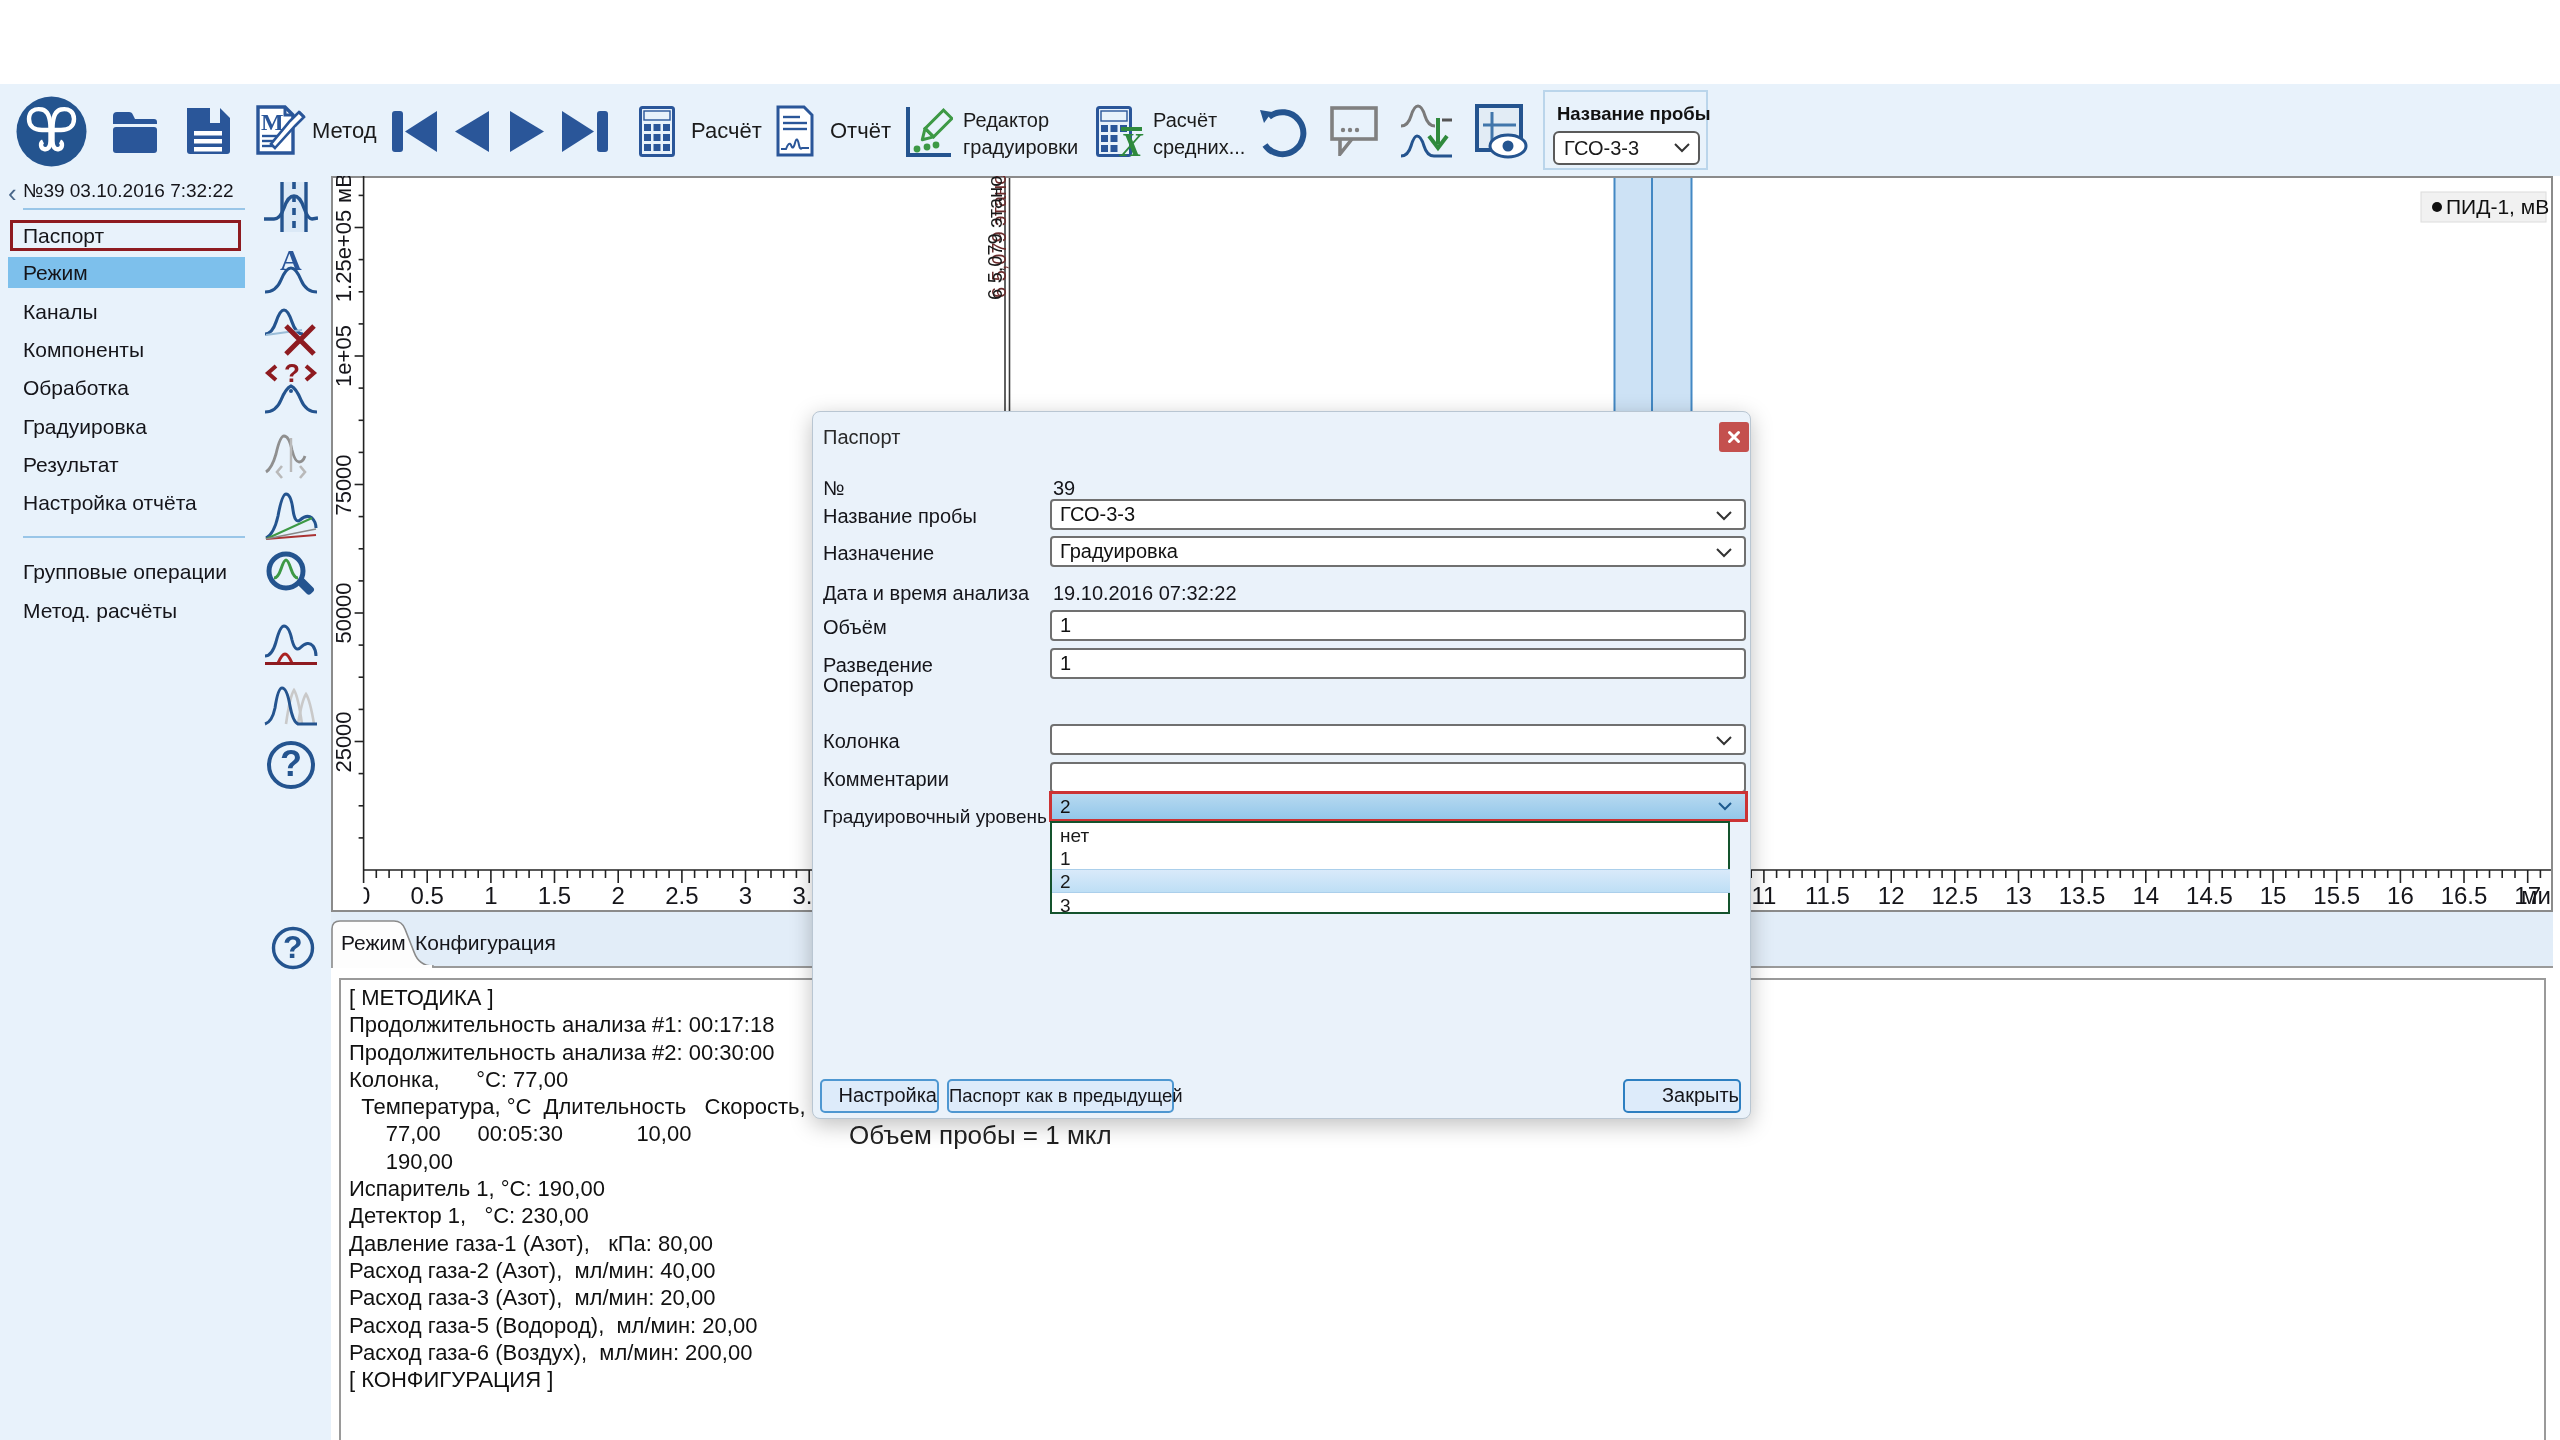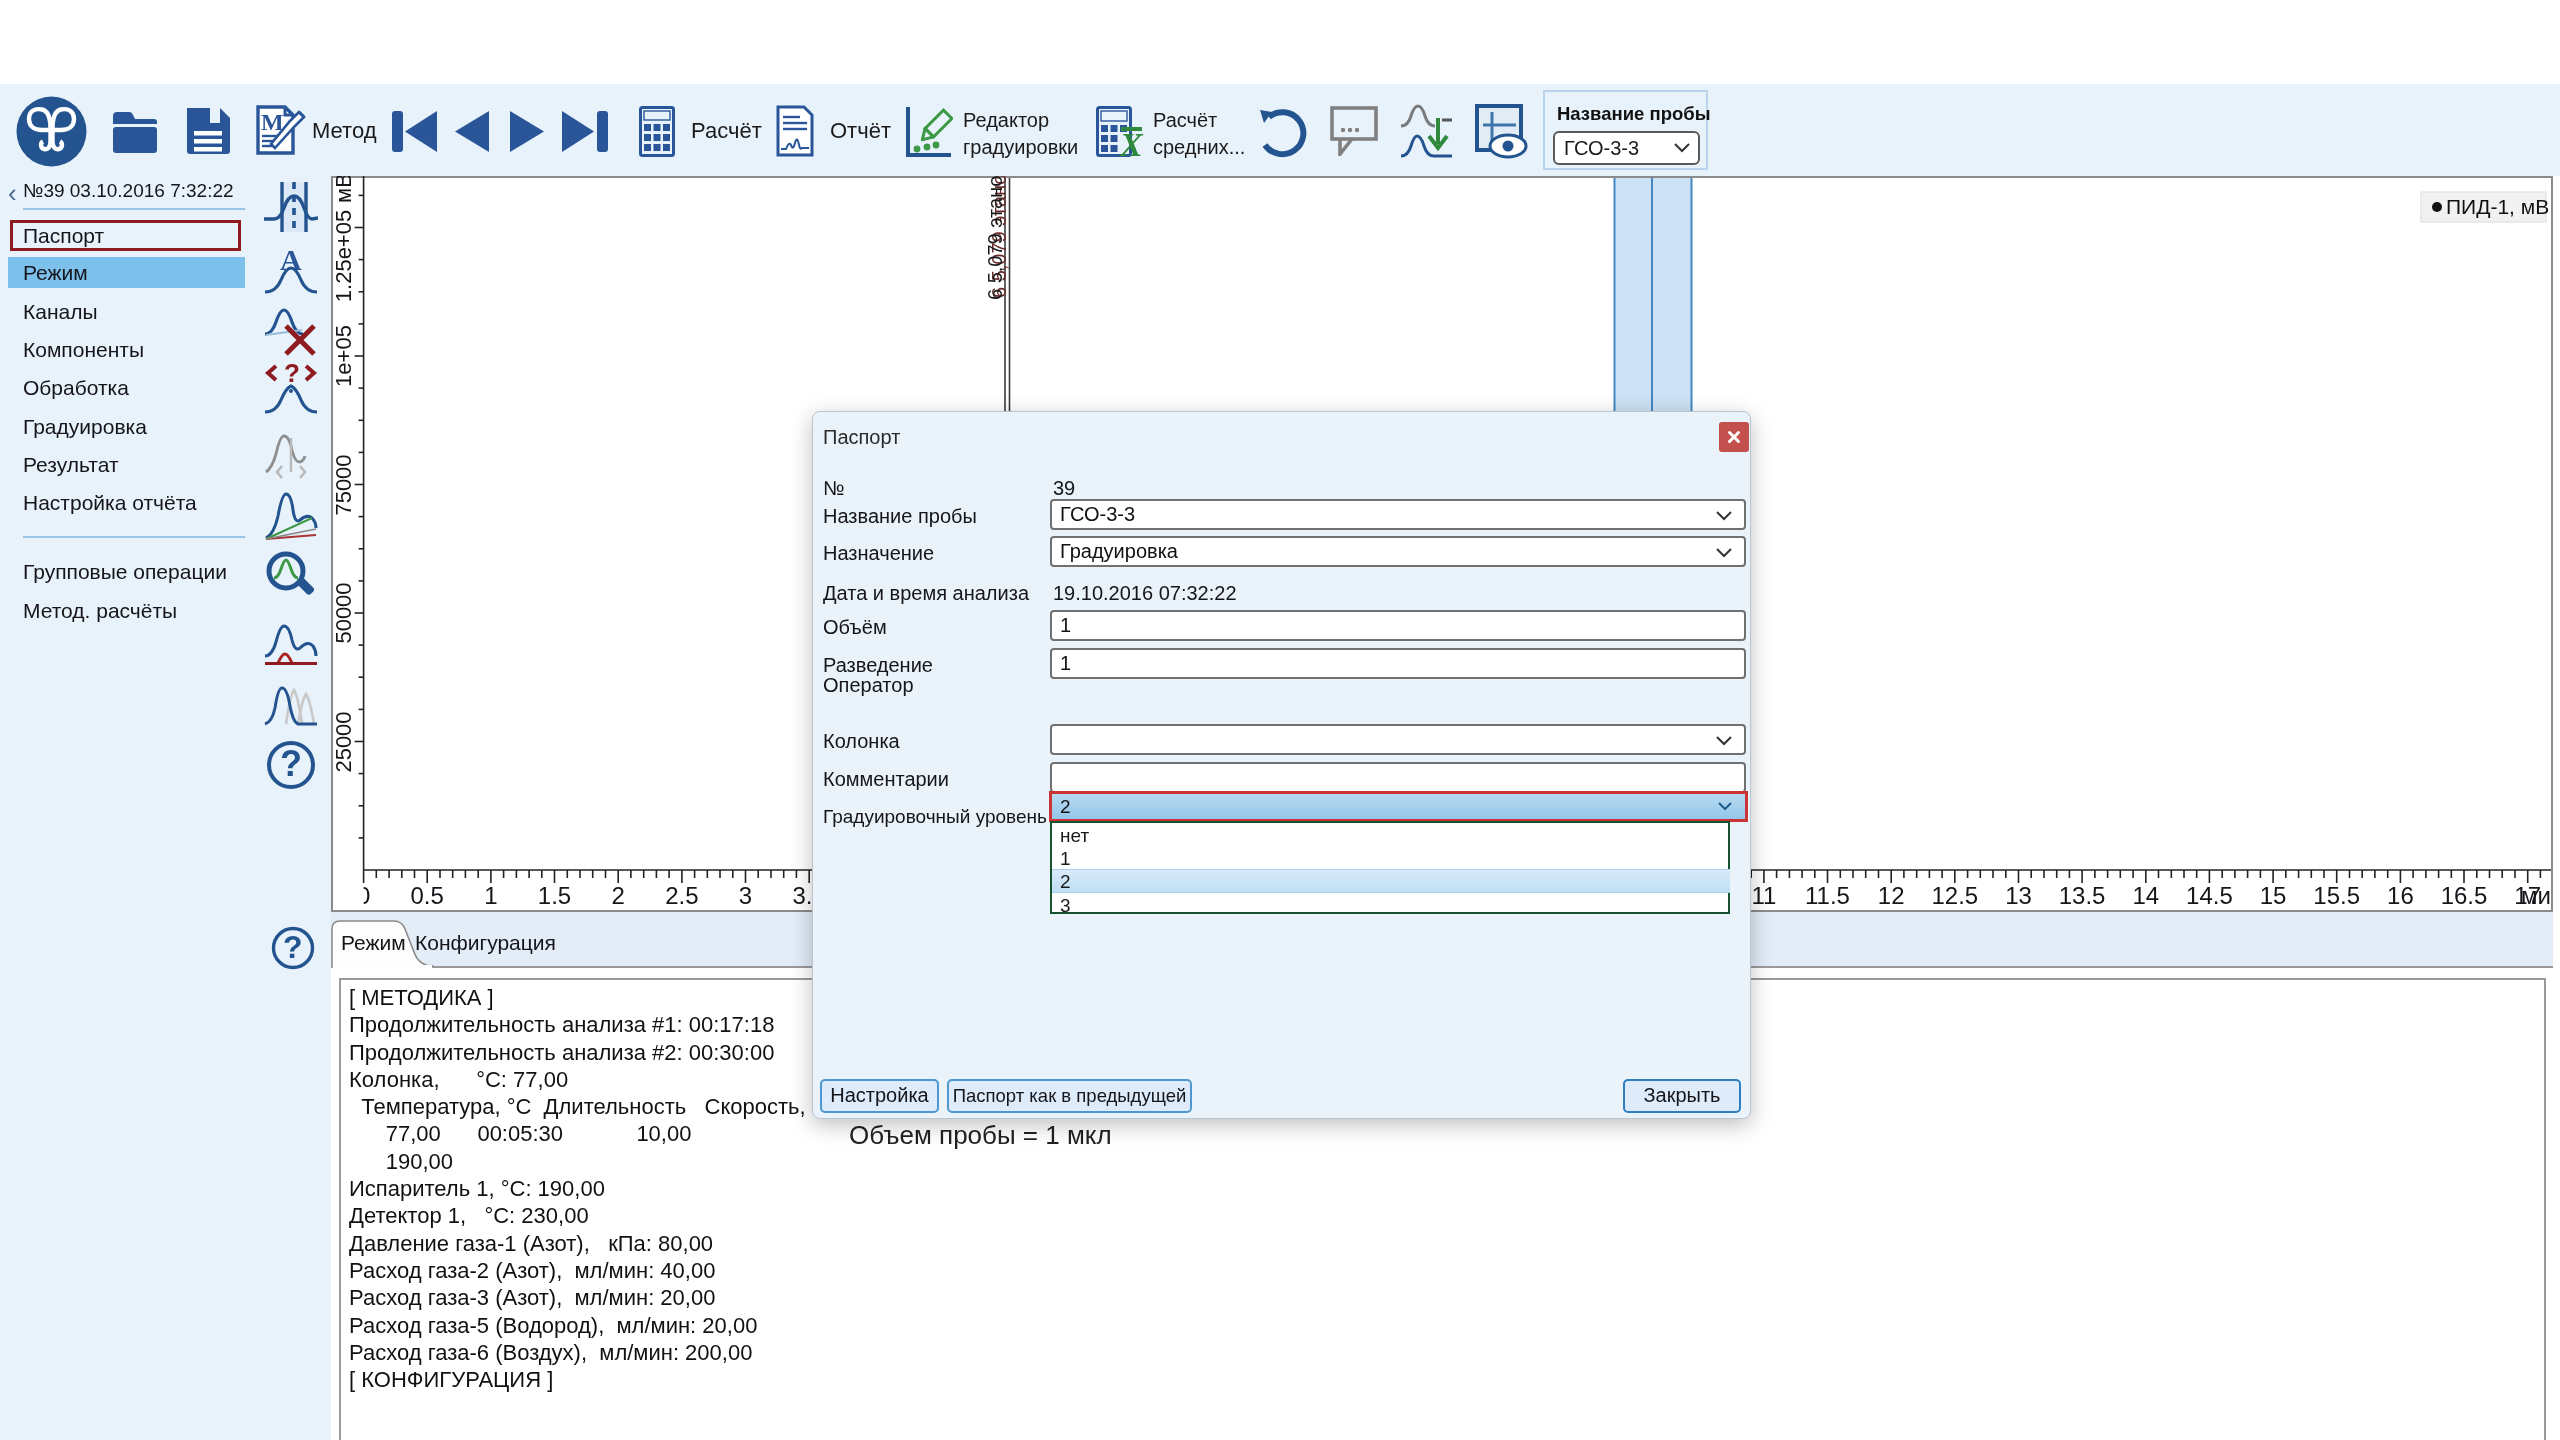--- a/index.html
+++ b/index.html
@@ -22,21 +22,21 @@
 #bpanel{left:331px;top:912px;width:2222px;height:528px;background:#fff}
 #bcontent{position:absolute;left:8px;top:66px;width:2207px;height:470px;background:#fff;border:2px solid #9a9a9a;border-bottom:none}
 #bcontent pre{font-family:"Liberation Sans",sans-serif;font-size:22px;line-height:27.3px;margin:4px 0 0 8px;color:#111}
 .tabline{position:absolute;background:#9a9a9a;height:2px}
 
 #dlg{left:812px;top:411px;width:939px;height:708px;background:#eaf2fa;border:1px solid #b9c6d2;border-radius:8px;box-shadow:0 6px 22px rgba(0,0,0,0.25)}
 #dlg .lbl{position:absolute;left:10px;font-size:20px;color:#15151a;line-height:26px}
 #dlg .val{position:absolute;left:240px;font-size:20px;color:#15151a;line-height:26px}
 .fld{position:absolute;left:237px;width:696px;height:31px;background:#fff;border:2px solid #707070;border-radius:4px;font-size:20px;line-height:26px;padding:0 8px;color:#111}
 .chev{position:absolute;right:10px;top:2px;width:20px;height:24px}
-.btn{position:absolute;height:34px;background:#ddebfa;border:2px solid #4e97d1;border-radius:5px;font-size:20px;color:#15151a;text-align:center;line-height:29px;white-space:nowrap}
+.btn{position:absolute;height:34px;background:#ddebfa;border:2px solid #4e97d1;border-radius:5px;font-size:20px;color:#15151a;text-align:right;line-height:29px;white-space:nowrap}
 </style></head>
 <body>
 <div id="app">
 <div class="abs" id="toolbar">
  <svg class="abs" style="left:16px;top:12px" width="71" height="71" viewBox="0 0 71 71">
   <circle cx="35.5" cy="35.5" r="35" fill="#24548f"></circle>
   <g fill="none" stroke="#fff" stroke-width="4.4" stroke-linejoin="round">
   <path d="M34.5,33 C34.5,24 33,15 26,13.5 C18,12 13,16 13,23 C13,30 18,34 26,34 L34.5,34 L34.5,45 C34.5,51 32,54 28,53 C24.5,52 24,47 27,45.5"></path>
   <path d="M36.5,33 C36.5,24 38,15 45,13.5 C53,12 58,16 58,23 C58,30 53,34 45,34 L36.5,34 L36.5,45 C36.5,51 39,54 43,53 C46.5,52 47,47 44,45.5"></path>
  </g>
@@ -580,15 +580,15 @@
  <div class="fld" style="top:379px;left:236px;width:699px;border:3px solid #cc3334;border-radius:0;background:linear-gradient(#b7d9f0,#93c7ea);line-height:25px;font-size:19px">2<svg class="chev" width="20" height="24" style="top:0">
           <path d="M4,9 L10,15 L16,9" fill="none" stroke="#1d5a8e" stroke-width="2"></path>
         </svg></div>
  <div class="abs" style="left:237px;top:409px;width:680px;height:93px;background:#fff;border:2px solid #14532d">
   <div class="abs" style="left:8px;top:1px;width:664px;height:23px;font-size:19px;line-height:23px">нет</div>
   <div class="abs" style="left:8px;top:24px;width:664px;height:23px;font-size:19px;line-height:23px">1</div>
   <div class="abs" style="left:0px;top:46px;width:678px;height:24px;background:linear-gradient(#d9eafa,#bedff5);border-top:1px solid #abcfeb;border-bottom:1px solid #abcfeb;font-size:19px;line-height:23px;padding-left:8px">2</div>
   <div class="abs" style="left:8px;top:71px;width:664px;height:23px;font-size:19px;line-height:23px">3</div>
  </div>
  <div class="btn" style="left:7px;top:667px;width:119px">Настройка</div>
- <div class="btn" style="left:134px;top:667px;width:245px;font-size:18.5px">Паспорт как в предыдущей</div>
+ <div class="btn" style="left:134px;top:667px;width:227px;font-size:18.5px">Паспорт как в предыдущей</div>
  <div class="btn" style="left:810px;top:667px;width:118px;border-color:#2d7fc1">Закрыть</div>
 </div>
 </div>
 </body></html>

